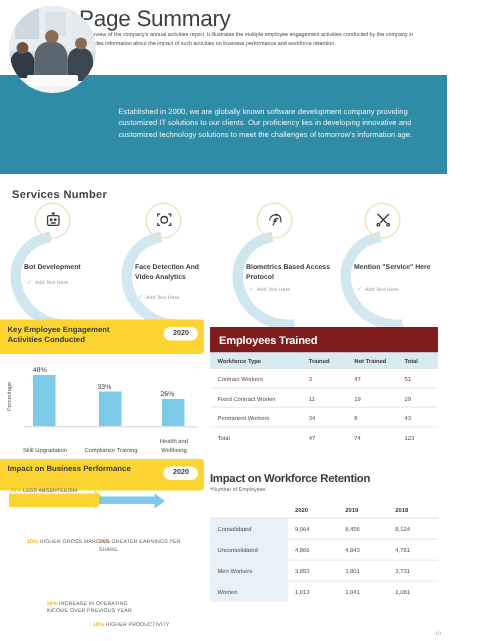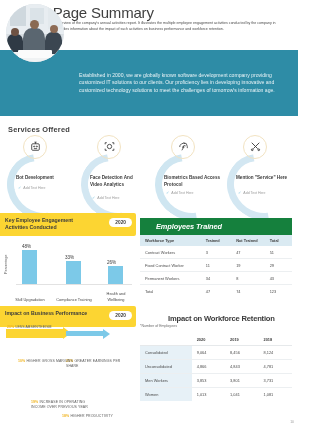--- a/index.html
+++ b/index.html
@@ -102,32 +102,32 @@
   .pct{color:#f0b31d;font-weight:700;}
   .arrow-y{position:absolute;left:6px;top:329px;width:58px;height:9px;background:#fcd532;}
   .arrow-y:after{content:"";position:absolute;right:-7px;top:-2px;border-left:8px solid #fcd532;
     border-top:6.5px solid transparent;border-bottom:6.5px solid transparent;}
   .arrow-b{position:absolute;left:66px;top:331px;width:38px;height:5px;background:#7cc9e8;}
   .arrow-b:after{content:"";position:absolute;right:-6px;top:-2.5px;border-left:7px solid #7cc9e8;
     border-top:5px solid transparent;border-bottom:5px solid transparent;}
 
   
   .et{position:absolute;left:140px;top:218px;width:152px;}
-  .et-head{background:#15803d;color:#fff;font-size:7.4px;font-weight:700;
-    padding:4px 16px;letter-spacing:-0.1px;font-style:italic;}
+  .et-head{background:#7f1d1d;color:#fff;font-size:7.4px;font-weight:700;
+    padding:4px 6px;letter-spacing:-0.1px;}
   table{border-collapse:collapse;width:100%;}
   .et table th{background:#daeaf2;color:#3b3b3b;font-size:3.9px;font-weight:700;
     text-align:left;padding:3px 5px;line-height:5px;vertical-align:top;}
   .et table td{font-size:3.9px;color:#4a4a4a;padding:3.5px 5px;line-height:5px;
     border-bottom:1px solid #eceff1;vertical-align:middle;}
   .et table tr:last-child td{border-bottom:none;}
 
   
   .wr{position:absolute;left:140px;top:314px;width:152px;}
-  .wr-title{font-size:7.6px;font-weight:700;color:#3b3b3b;letter-spacing:-0.2px;margin-left:28px;}
+  .wr-title{font-size:7.6px;font-weight:700;color:#3b3b3b;letter-spacing:-0.2px;}
   .wr-sub{font-size:3.6px;color:#6a6a6a;margin-top:1px;}
   .wr table{margin-top:6px;}
   .wr table th{font-size:3.9px;font-weight:700;color:#3b3b3b;text-align:left;
     padding:3px 5px;border-bottom:1px solid #e6e9eb;}
   .wr table td{font-size:3.9px;color:#4a4a4a;padding:4px 5px;border-bottom:1px solid #eceff1;}
   .wr table td.rh{background:#e7f1f7;}
   .wr table tr:last-child td{border-bottom:none;}
   .page-no{position:absolute;right:4px;bottom:3px;font-size:3.4px;color:#9a9a9a;}
 </style>
 </head>
@@ -148,21 +148,21 @@
     <div class="ph-person" style="left:1px;top:30px;width:16px;height:18px;background:#2f3a45;"></div>
     <div class="ph-head" style="left:5px;top:24px;width:8px;height:8px;background:#6e5243;"></div>
     <div class="ph-person" style="left:17px;top:24px;width:22px;height:26px;background:#5a6670;"></div>
     <div class="ph-head" style="left:24px;top:16px;width:9px;height:9px;background:#8a6a52;"></div>
     <div class="ph-person" style="left:39px;top:28px;width:17px;height:22px;background:#3b4651;"></div>
     <div class="ph-head" style="left:44px;top:21px;width:8px;height:8px;background:#8d6b55;"></div>
     <div class="ph-win" style="left:12px;top:46px;width:34px;height:8px;background:#fbfbfb;border-radius:1px;"></div>
   </div>
   <div class="about-text">Established in 2000, we are globally known software development company providing customized IT solutions to our clients. Our proficiency lies in developing innovative and customized technology solutions to meet the challenges of tomorrow's information age.</div>
 
-  <div class="services-head">Services Offered</div>
+  <div class="services-head">Services Number</div>
 
   <div class="svc" style="left:4px;">
     <div class="svc-ring"></div>
     <div class="svc-icon-wrap">
       <svg width="13" height="13" viewBox="0 0 24 24" fill="none" stroke="#3b3b3b" stroke-width="1.6">
         <rect x="5" y="7" width="14" height="12" rx="2"></rect>
           <circle cx="9.5" cy="12" r="1"></circle>
         <circle cx="14.5" cy="12" r="1"></circle>
           <path d="M9 16h6M12 7V4M10 4h4"></path>
       </svg>

